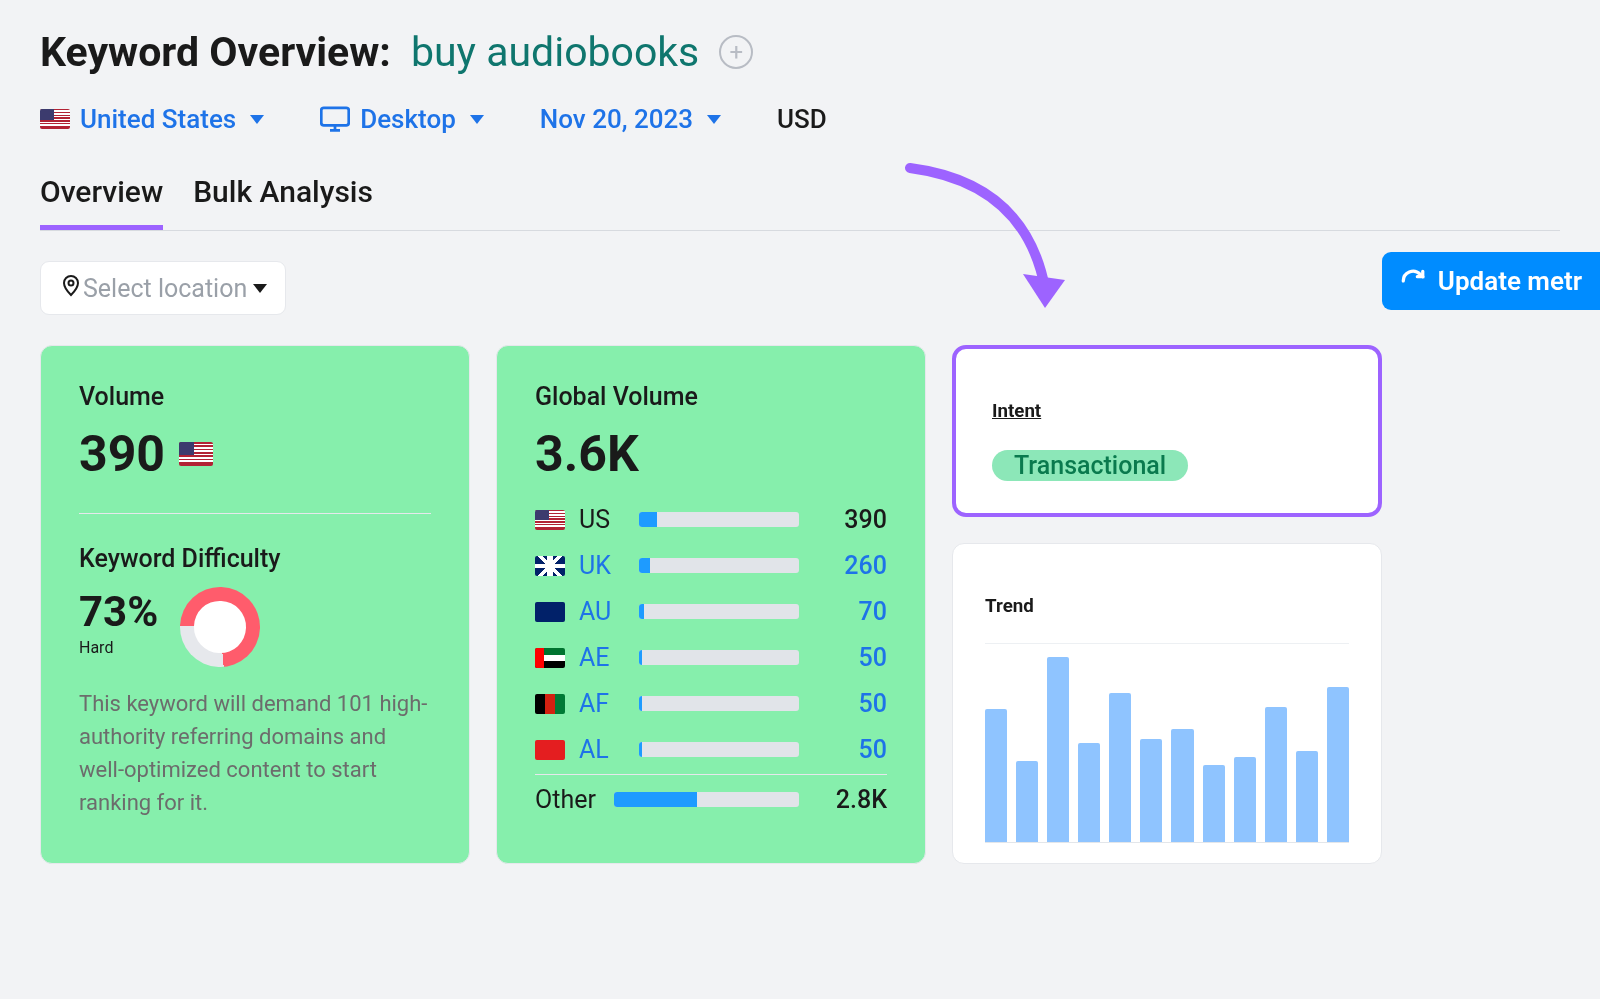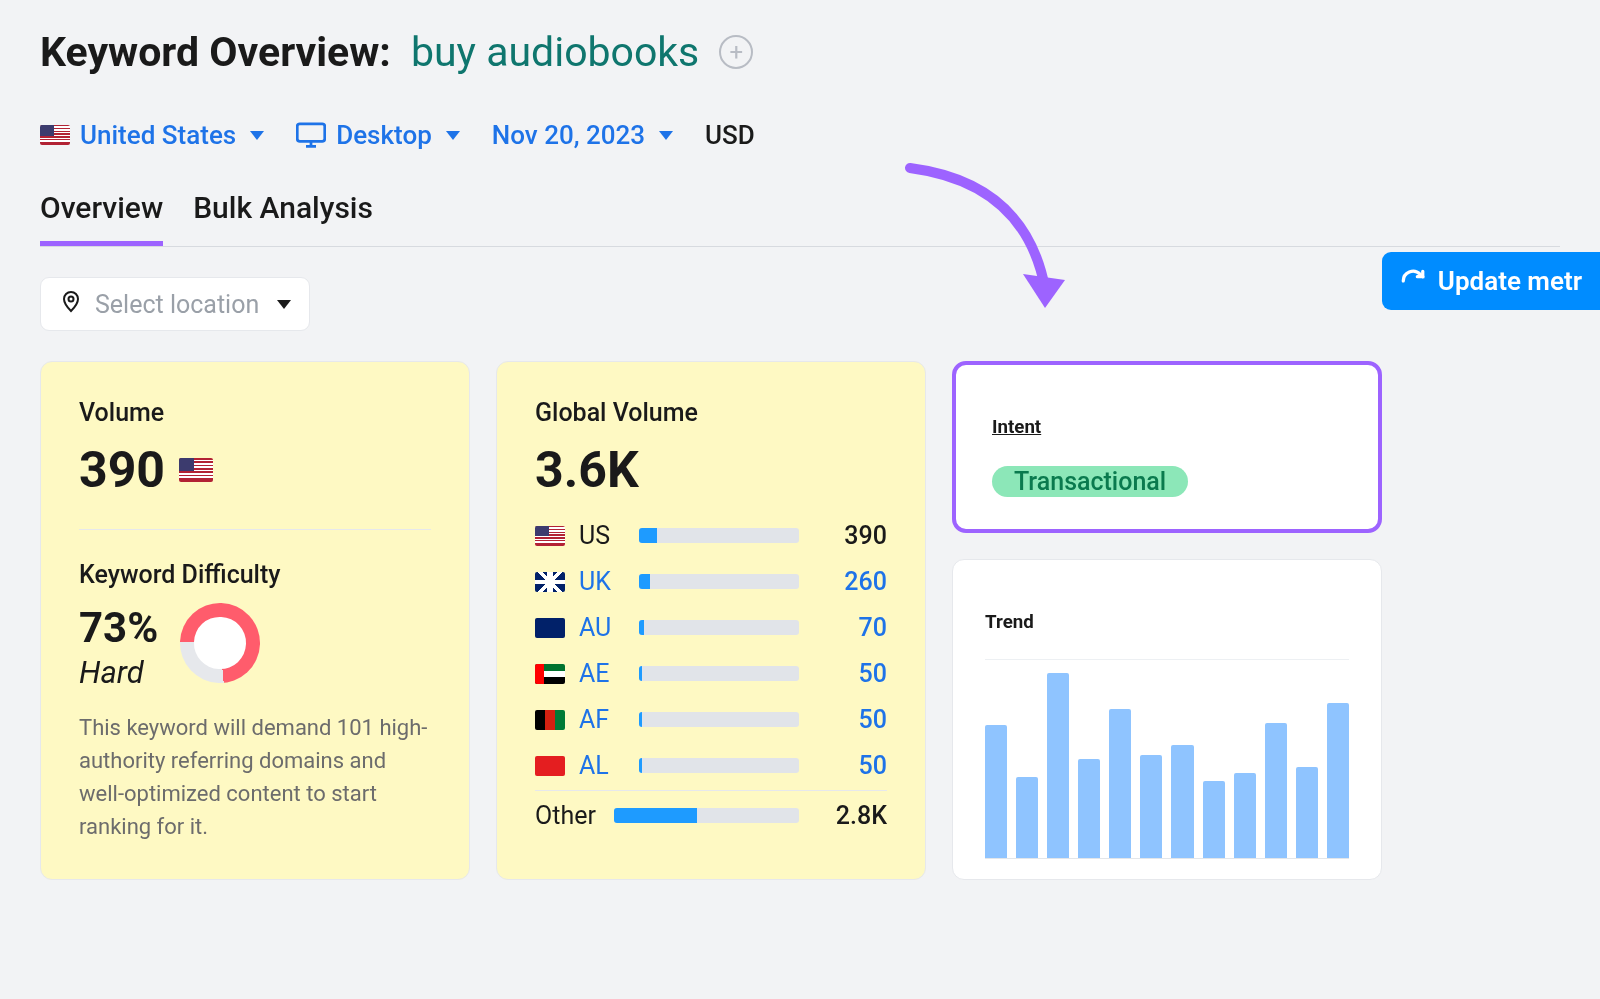--- a/index.html
+++ b/index.html
@@ -31,21 +31,21 @@
   
   .header{padding:28px 40px 0 40px;}
   .title-row{display:flex;align-items:center;gap:20px;font-size:41px;font-weight:700;}
   .title-label{color:var(--text);}
   .title-keyword{color:#0f766e;font-weight:400;}
   .add-icon{
     width:34px;height:34px;border:2px solid #b8bcc4;border-radius:50%;
     display:flex;align-items:center;justify-content:center;color:#b8bcc4;font-size:24px;font-weight:400;
     cursor:pointer;
   }
-  .filters{display:flex;align-items:center;gap:32px;margin-top:44px;font-size:26px;}
+  .filters{display:flex;align-items:center;gap:56px;margin-top:28px;font-size:26px;}
   .filter{display:flex;align-items:center;gap:10px;color:var(--blue);font-weight:500;cursor:pointer;}
   .currency{color:var(--text);font-weight:500;}
   .chevron{width:0;height:0;border-left:7px solid transparent;border-right:7px solid transparent;border-top:9px solid var(--blue);margin-left:4px;}
   
   .flag{display:inline-block;width:30px;height:20px;background:#ccc;border-radius:2px;position:relative;overflow:hidden;}
   .flag.us{background:linear-gradient(to bottom,#b22234 0 7%,#fff 7% 14%,#b22234 14% 21%,#fff 21% 28%,#b22234 28% 35%,#fff 35% 42%,#b22234 42% 49%,#fff 49% 56%,#b22234 56% 63%,#fff 63% 70%,#b22234 70% 77%,#fff 77% 84%,#b22234 84% 100%);}
   .flag.us::before{content:"";position:absolute;top:0;left:0;width:45%;height:54%;background:#3c3b6e;}
   .flag.uk{background:linear-gradient(#012169,#012169);}
   .flag.uk::after{content:"";position:absolute;inset:0;background:
       linear-gradient(to bottom,transparent 40%,#fff 40% 60%,transparent 60%),
@@ -57,41 +57,41 @@
   .flag.ae::before{content:"";position:absolute;left:0;top:0;width:30%;height:100%;background:#ff0000;}
   .flag.af{background:linear-gradient(to right,#000 0 33%,#d32011 33% 66%,#007a36 66% 100%);}
   .flag.al{background:#e41e20;}
   
   .tabs{display:flex;gap:30px;margin-top:40px;border-bottom:1px solid #d7dadf;padding-left:0;font-size:30px;font-weight:500;}
   .tab{padding:0 0 16px 0;cursor:pointer;color:var(--text);}
   .tab.active{border-bottom:5px solid var(--purple);}
   
   .toolbar{display:flex;align-items:center;justify-content:space-between;padding:30px 40px 22px 40px;}
   .location-select{
-    display:flex;align-items:center;gap:12px;
+    display:flex;align-items:center;
     background:#fff;border:1px solid var(--card-border);border-radius:9px;
     padding:11px 18px;font-size:25px;color:#9aa0a8;cursor:pointer;
   }
   .pin-icon svg{width:24px;height:24px;}
   .chev-dark{width:0;height:0;border-left:7px solid transparent;border-right:7px solid transparent;border-top:9px solid #1a1a1a;margin-left:6px;}
   .update-btn{
     display:flex;align-items:center;gap:12px;background:#008cff;color:#fff;
     border-radius:9px 0 0 9px;padding:14px 18px;font-size:26px;font-weight:600;cursor:pointer;
     position:absolute;right:0;top:252px;
   }
   .refresh-icon{width:26px;height:26px;}
   
   .grid{display:grid;grid-template-columns:430px 430px 430px;gap:26px;padding:0 40px;margin-top:8px;}
-  .card{background:#fef9c3;border:1px solid var(--card-border);border-radius:12px;padding:36px 38px;}
+  .card{background:#86efac;border:1px solid var(--card-border);border-radius:12px;padding:36px 38px;}
   .card h3{margin:0 0 14px 0;font-size:25px;font-weight:500;color:var(--text);}
   .big{font-size:50px;font-weight:700;display:flex;align-items:center;gap:14px;}
   .hr{height:1px;background:var(--card-border);margin:30px 0;}
   .kd-row{display:flex;align-items:flex-start;gap:22px;}
   .kd-val{font-size:42px;font-weight:700;}
-  .kd-label{font-size:31px;color:var(--text);margin-top:2px;font-style:italic;}
+  .kd-label{font-size:16px;color:var(--text);margin-top:2px;}
   .donut{width:80px;height:80px;border-radius:50%;
     background:conic-gradient(var(--red) 0 73%, #e6e8ec 73% 100%);
     transform:rotate(-88deg);
     position:relative;}
   .donut::after{content:"";position:absolute;inset:18%;background:#fff;border-radius:50%;}
   .kd-desc{font-size:22px;color:var(--text-muted);line-height:1.5;margin-top:20px;}
   
   .gv-list{display:flex;flex-direction:column;gap:17px;margin-top:22px;}
   .gv-row{display:flex;align-items:center;gap:14px;font-size:25px;}
   .gv-code{color:var(--blue);width:46px;}

